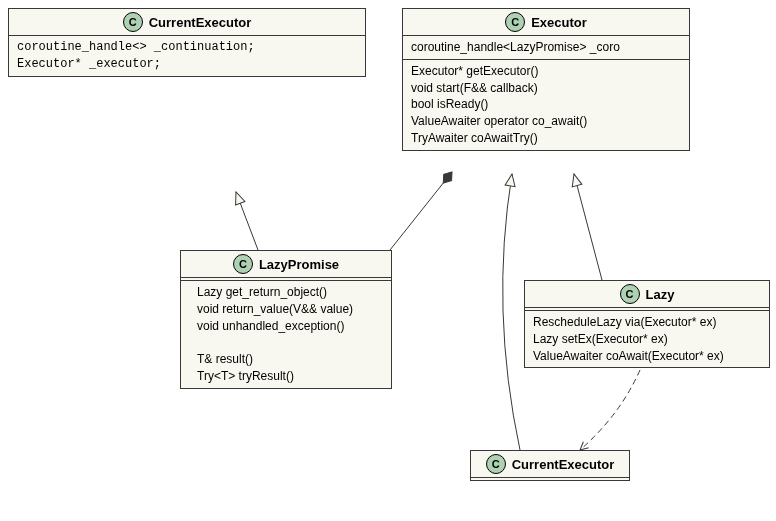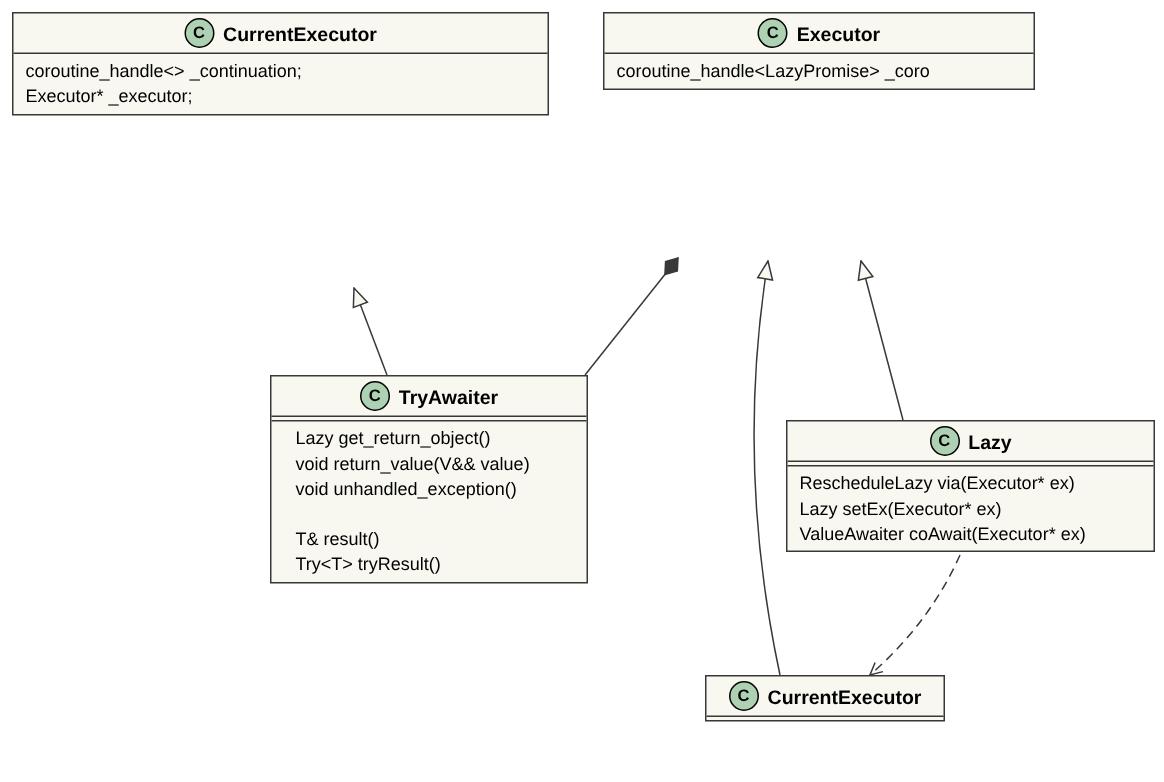--- a/index.html
+++ b/index.html
@@ -12,36 +12,41 @@
 .thin{padding:1px 8px}
 </style>
 </head>
 <body>
 
 <div class="box" style="left:8px;top:8px;width:356px">
   <div class="title">
       <span class="badge">C</span>
       <span>CurrentExecutor</span>
     </div>
-  <div class="section" style="white-space: pre;">coroutine_handle&lt;&gt; _continuation;
+  <div class="section" style="white-space: pre; font-family: Liberation Mono, monospace;">coroutine_handle&lt;&gt; _continuation;
 Executor* _executor;</div>
 </div>
 
 <div class="box" style="left:402px;top:8px;width:286px">
   <div class="title">
       <span class="badge">C</span>
       <span>Executor</span>
     </div>
   <div class="section">coroutine_handle&lt;LazyPromise&gt; _coro</div>
+  <div class="section" style="white-space: pre;">Executor* getExecutor()
+void start(F&amp;&amp; callback)
+bool isReady()
+ValueAwaiter operator co_await()
+TryAwaiter coAwaitTry()</div>
 </div>
 
 <div class="box" style="left:180px;top:250px;width:210px">
   <div class="title">
       <span class="badge">C</span>
-      <span>TryAwaiter</span>
+      <span>LazyPromise</span>
     </div>
   <div class="section thin"></div>
   <div class="section" style="white-space: pre; padding-left: 16px;">Lazy get_return_object()
 void return_value(V&amp;&amp; value)
 void unhandled_exception()
 
 T&amp; result()
 Try&lt;T&gt; tryResult()</div>
 </div>
 

